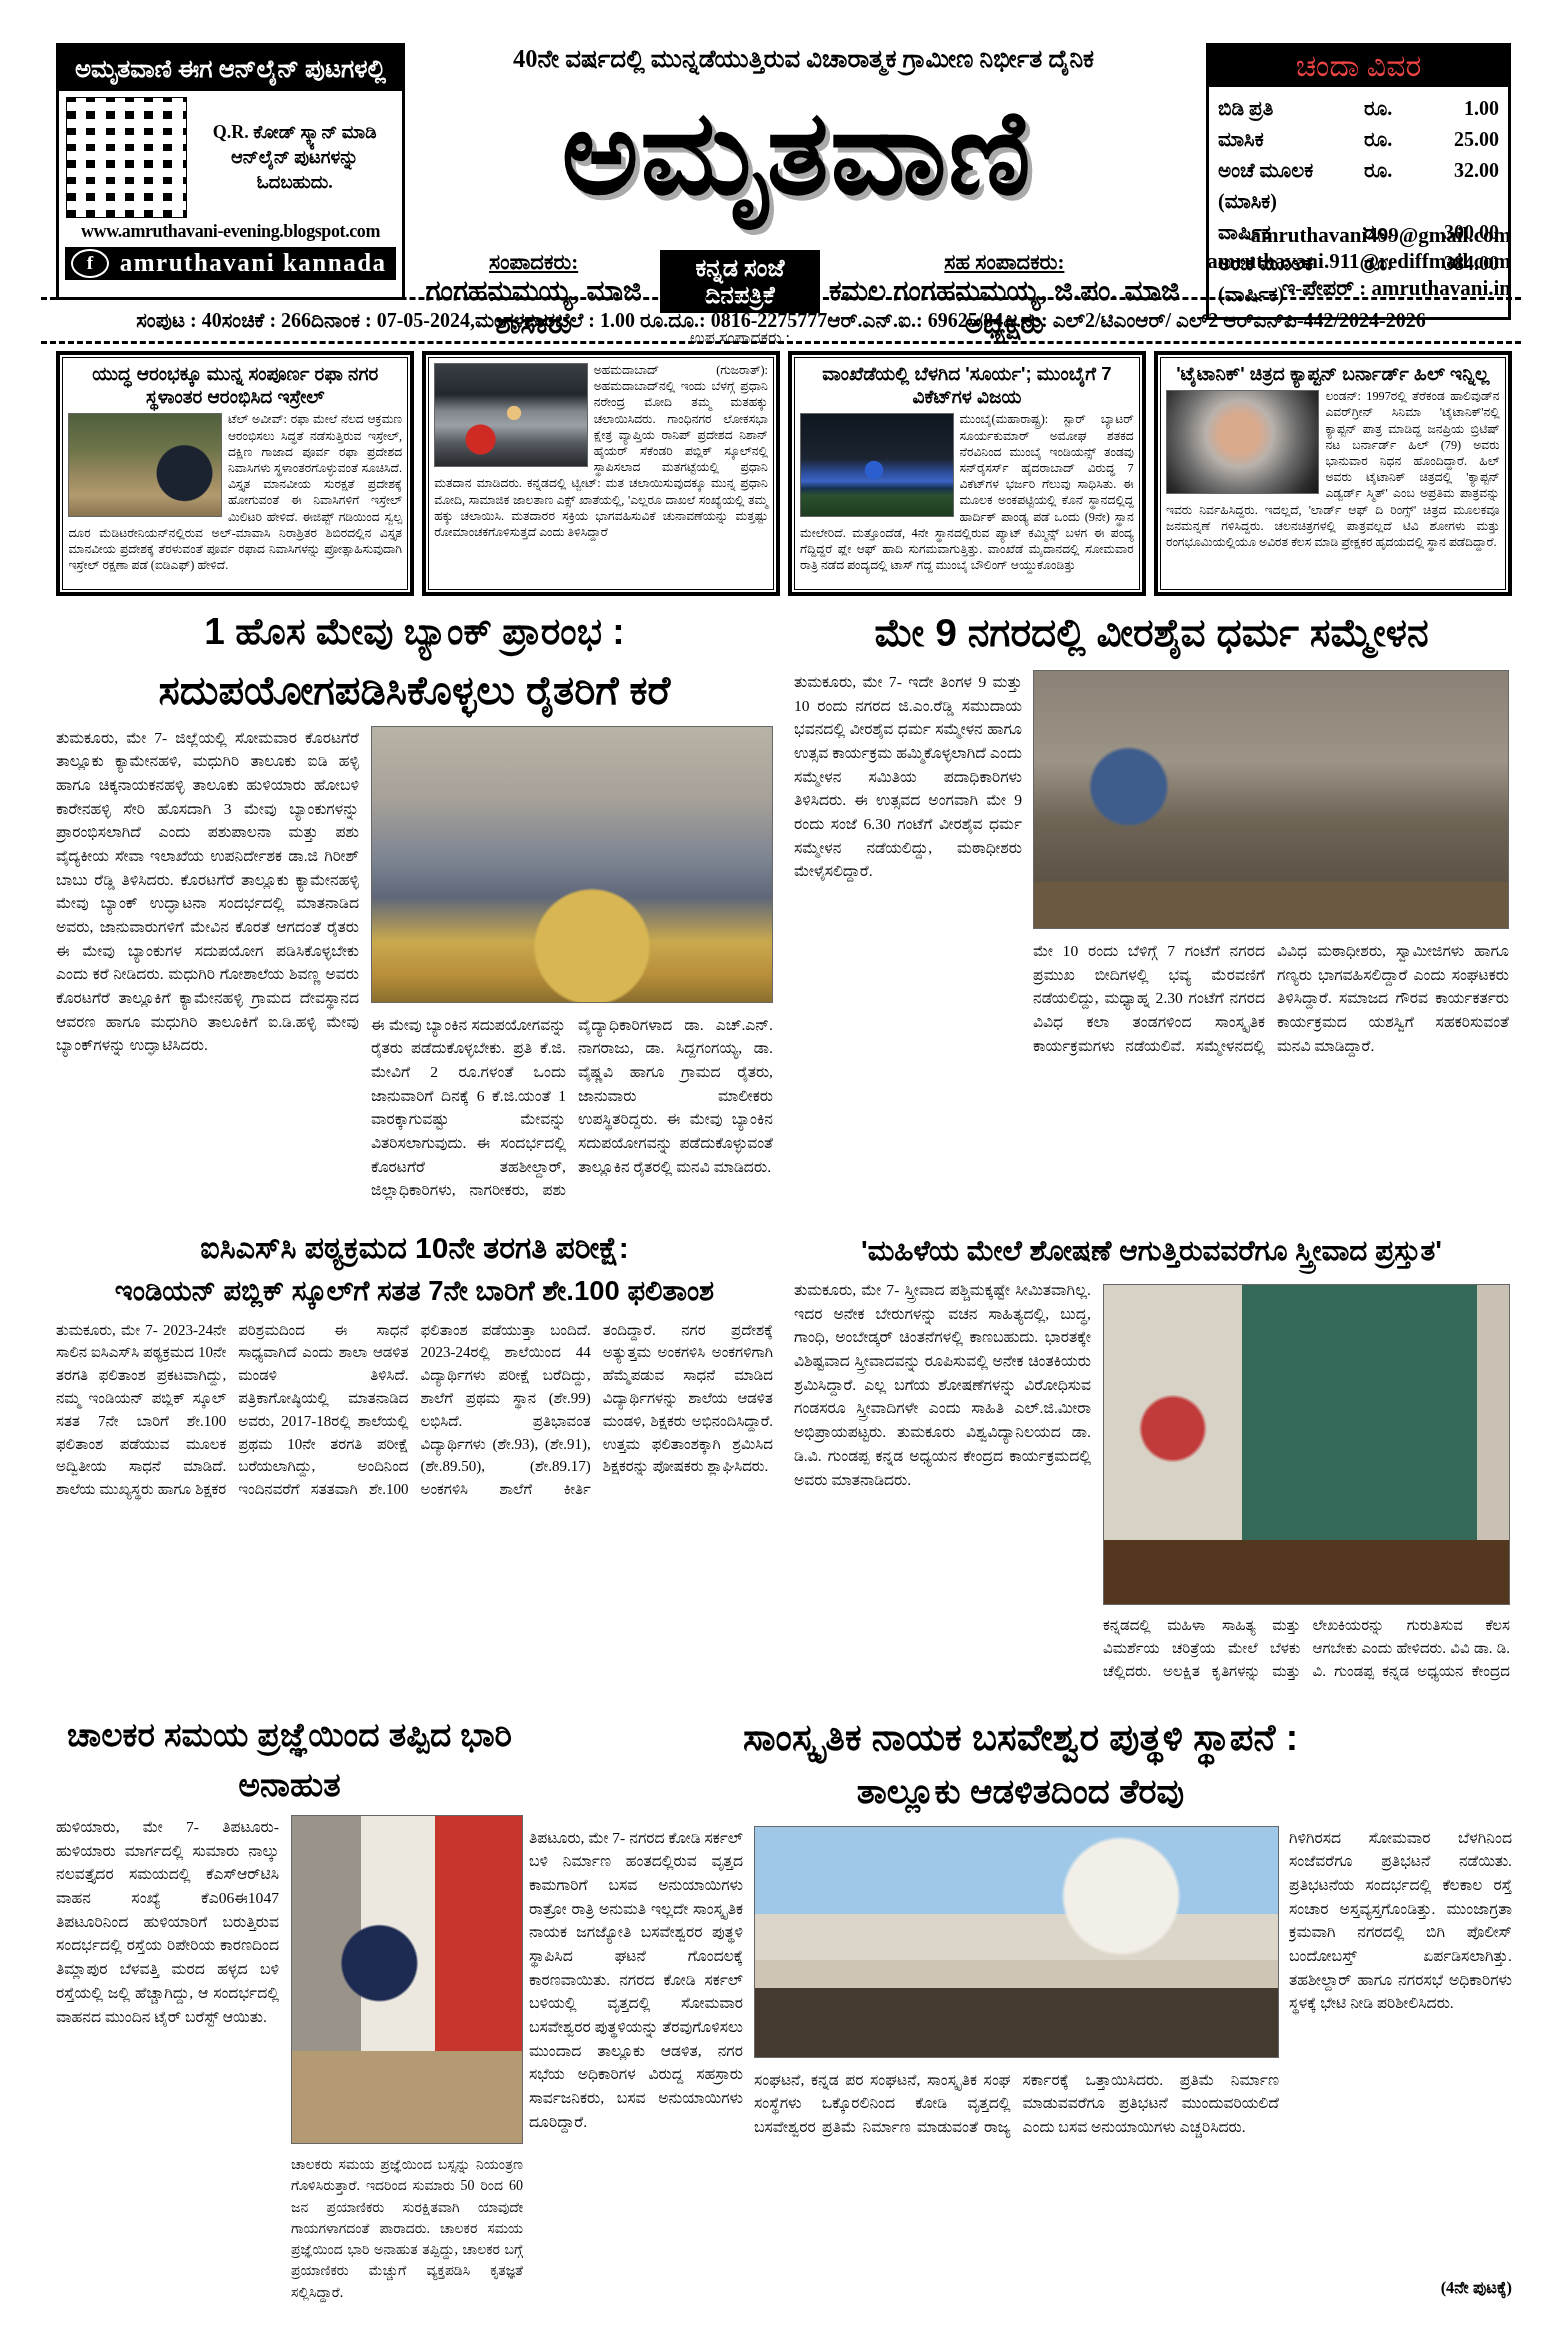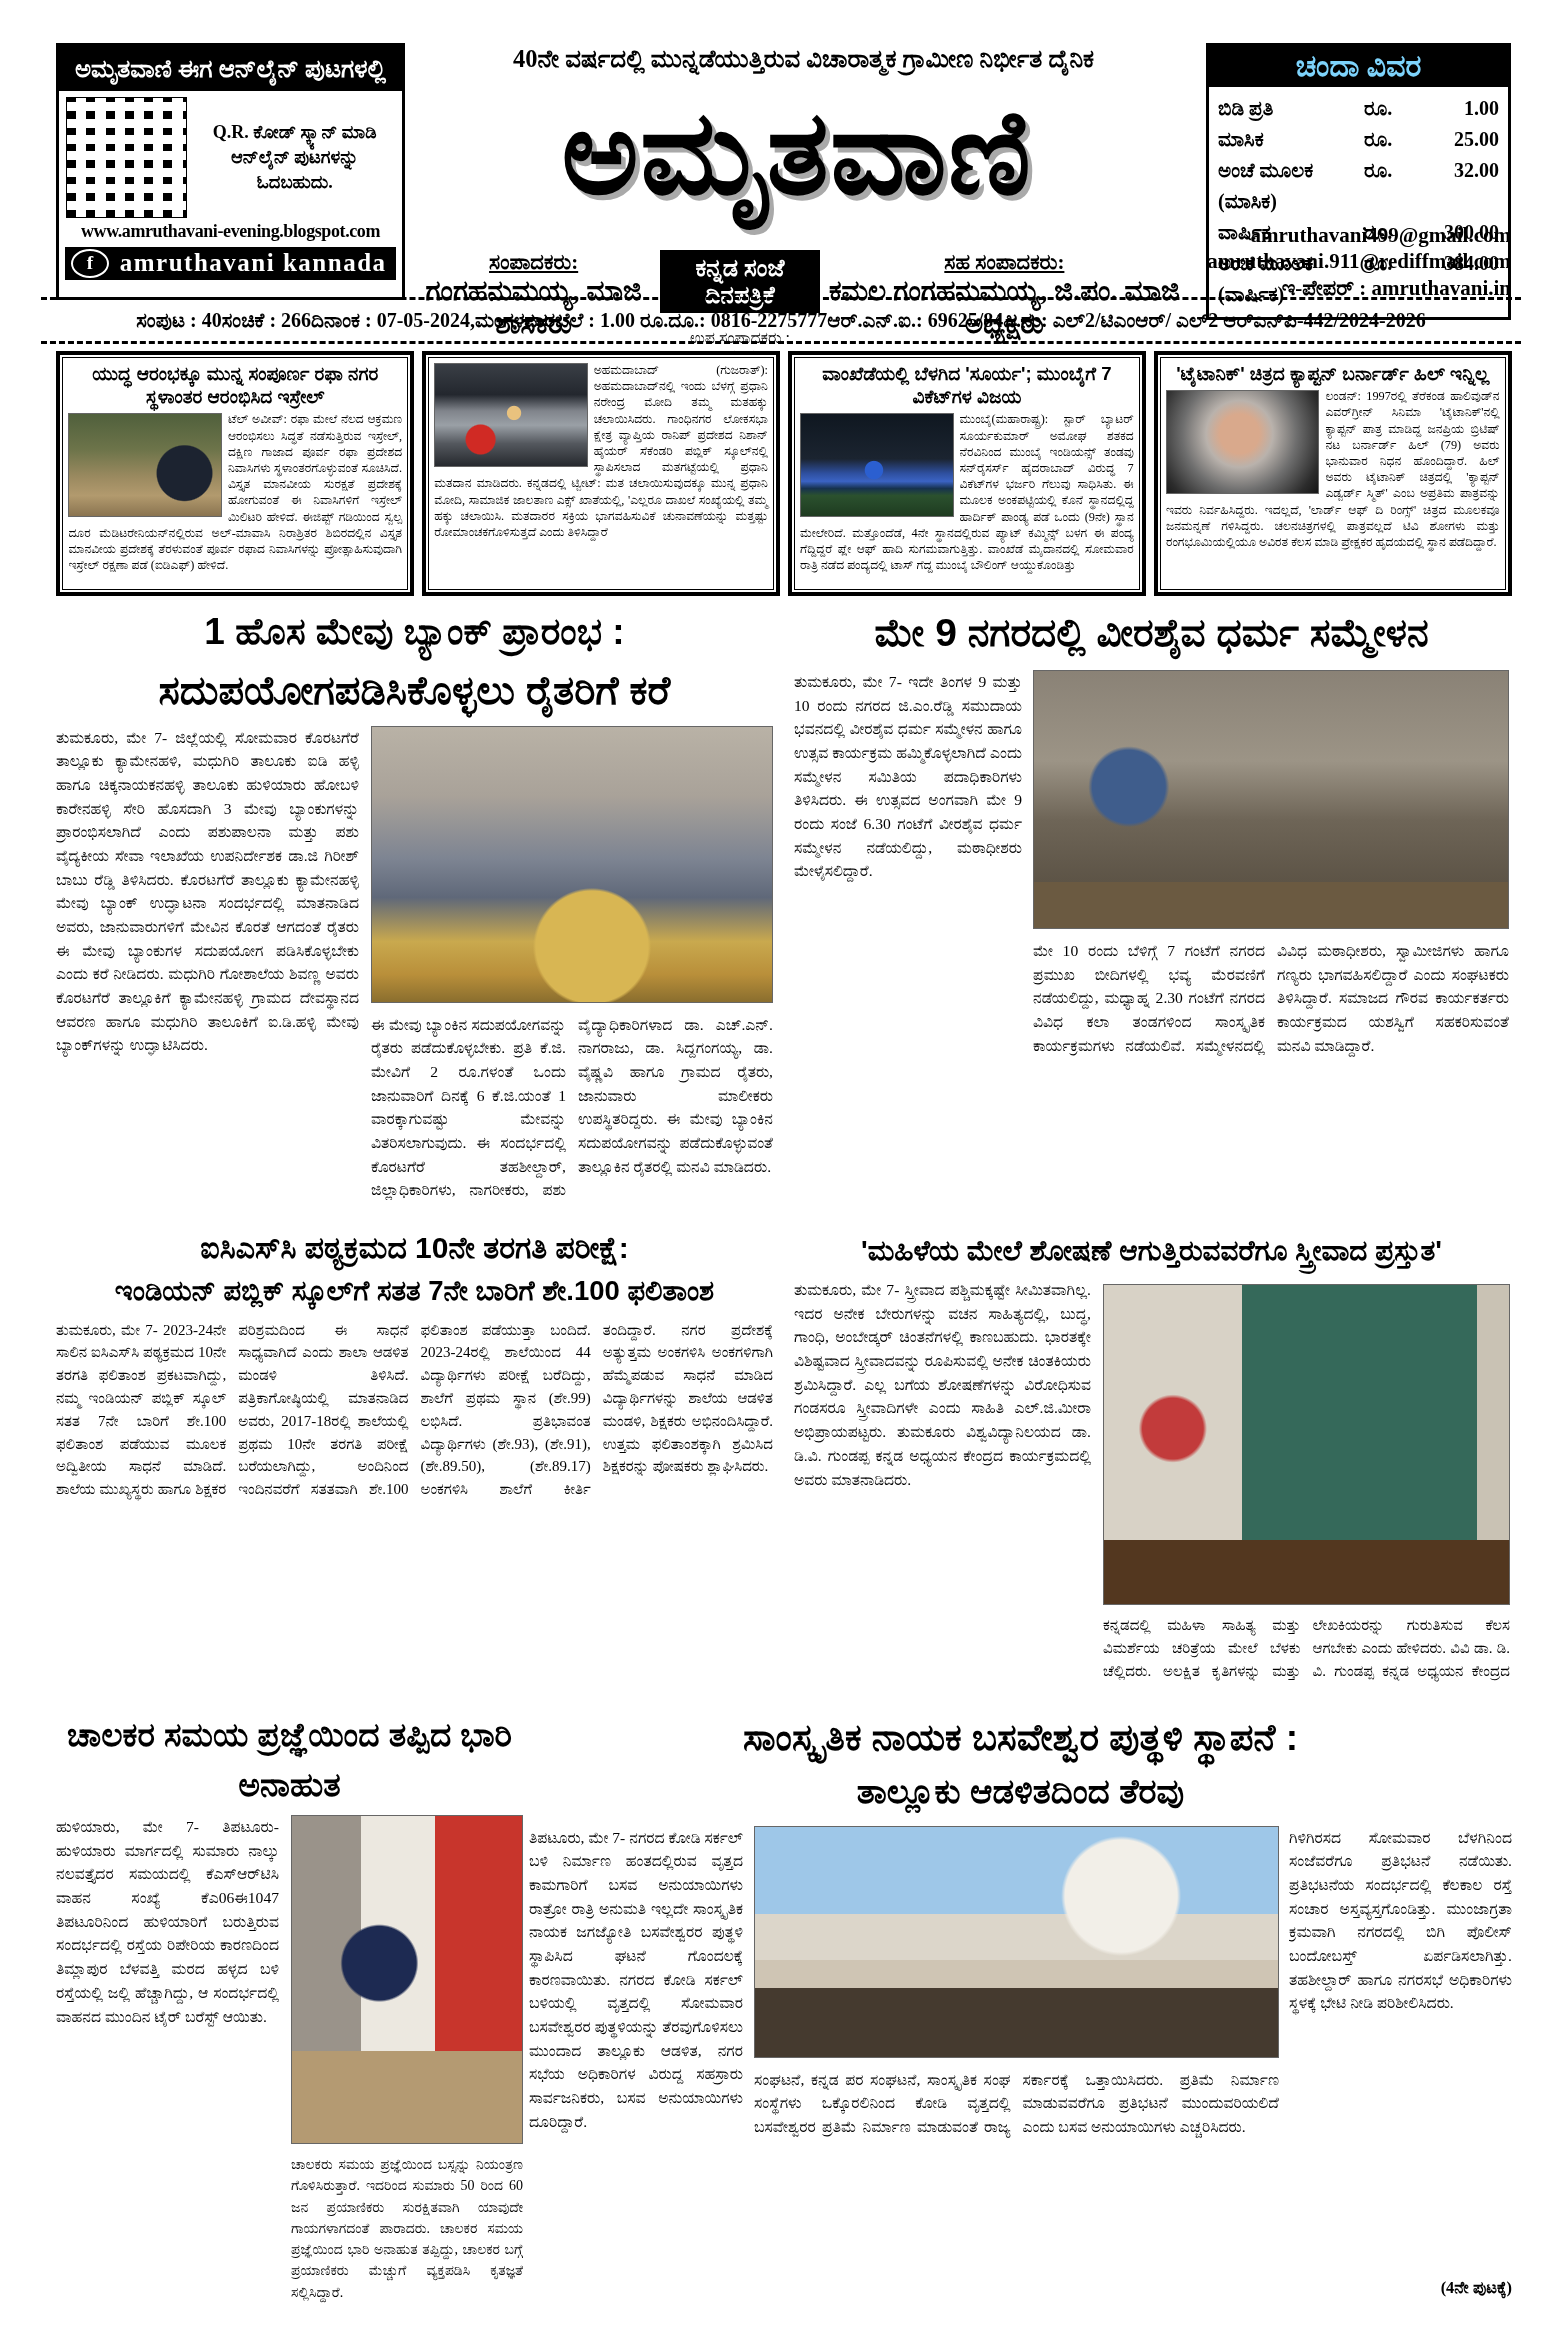--- a/index.html
+++ b/index.html
@@ -26,21 +26,21 @@
     font-weight:bold;font-size:117px;line-height:1.45;letter-spacing:1.5px;
     text-shadow:4.5px 4.5px 0 #a9a9a9;font-family:"Liberation Sans",sans-serif;overflow:hidden;}
   .editors{position:absolute;left:407px;top:250px;width:782px;display:flex;justify-content:space-between;align-items:flex-start;}
   .ed-block{text-align:center;}
   .ed-label{font-weight:bold;font-size:21px;text-decoration:underline;}
   .ed-name{font-weight:bold;font-size:28px;}
   .ed-center{text-align:center;}
   .ed-badge{display:inline-block;background:#000;color:#fff;font-weight:bold;font-size:24px;padding:4.5px 12px;}
   .ed-sub{font-size:16px;margin-top:16px;}
   .sub-box{position:absolute;left:1206px;top:43px;width:305px;border:3.7px solid #000;background:#fff;box-sizing:border-box;}
-  .sub-title{background:#000;color:#7dd3fc;text-align:center;font-weight:bold;font-size:30px;padding:3px 0;}
+  .sub-title{background:#000;color:#ef4444;text-align:center;font-weight:normal;font-size:30px;padding:3px 0;}
   .sub-rows{padding:6px 9px 7.4px 9px;}
   .sub-row{display:flex;font-weight:bold;font-size:20px;line-height:1.55;gap:24px;}
   .sub-row .lbl{flex:1;}
   .sub-row .cur{width:43px;}
   .sub-row .val{width:68px;text-align:right;}
   .emails{position:absolute;left:1071px;top:222px;width:440px;text-align:right;font-weight:bold;font-size:21px;line-height:1.25;}
   .emails .ep{font-size:21px;}
   
   .dateline{position:absolute;left:41px;top:297px;width:1480px;box-sizing:border-box;
     border-top:3.7px dashed #000;border-bottom:3.7px dashed #000;padding:9px 13.4px;

